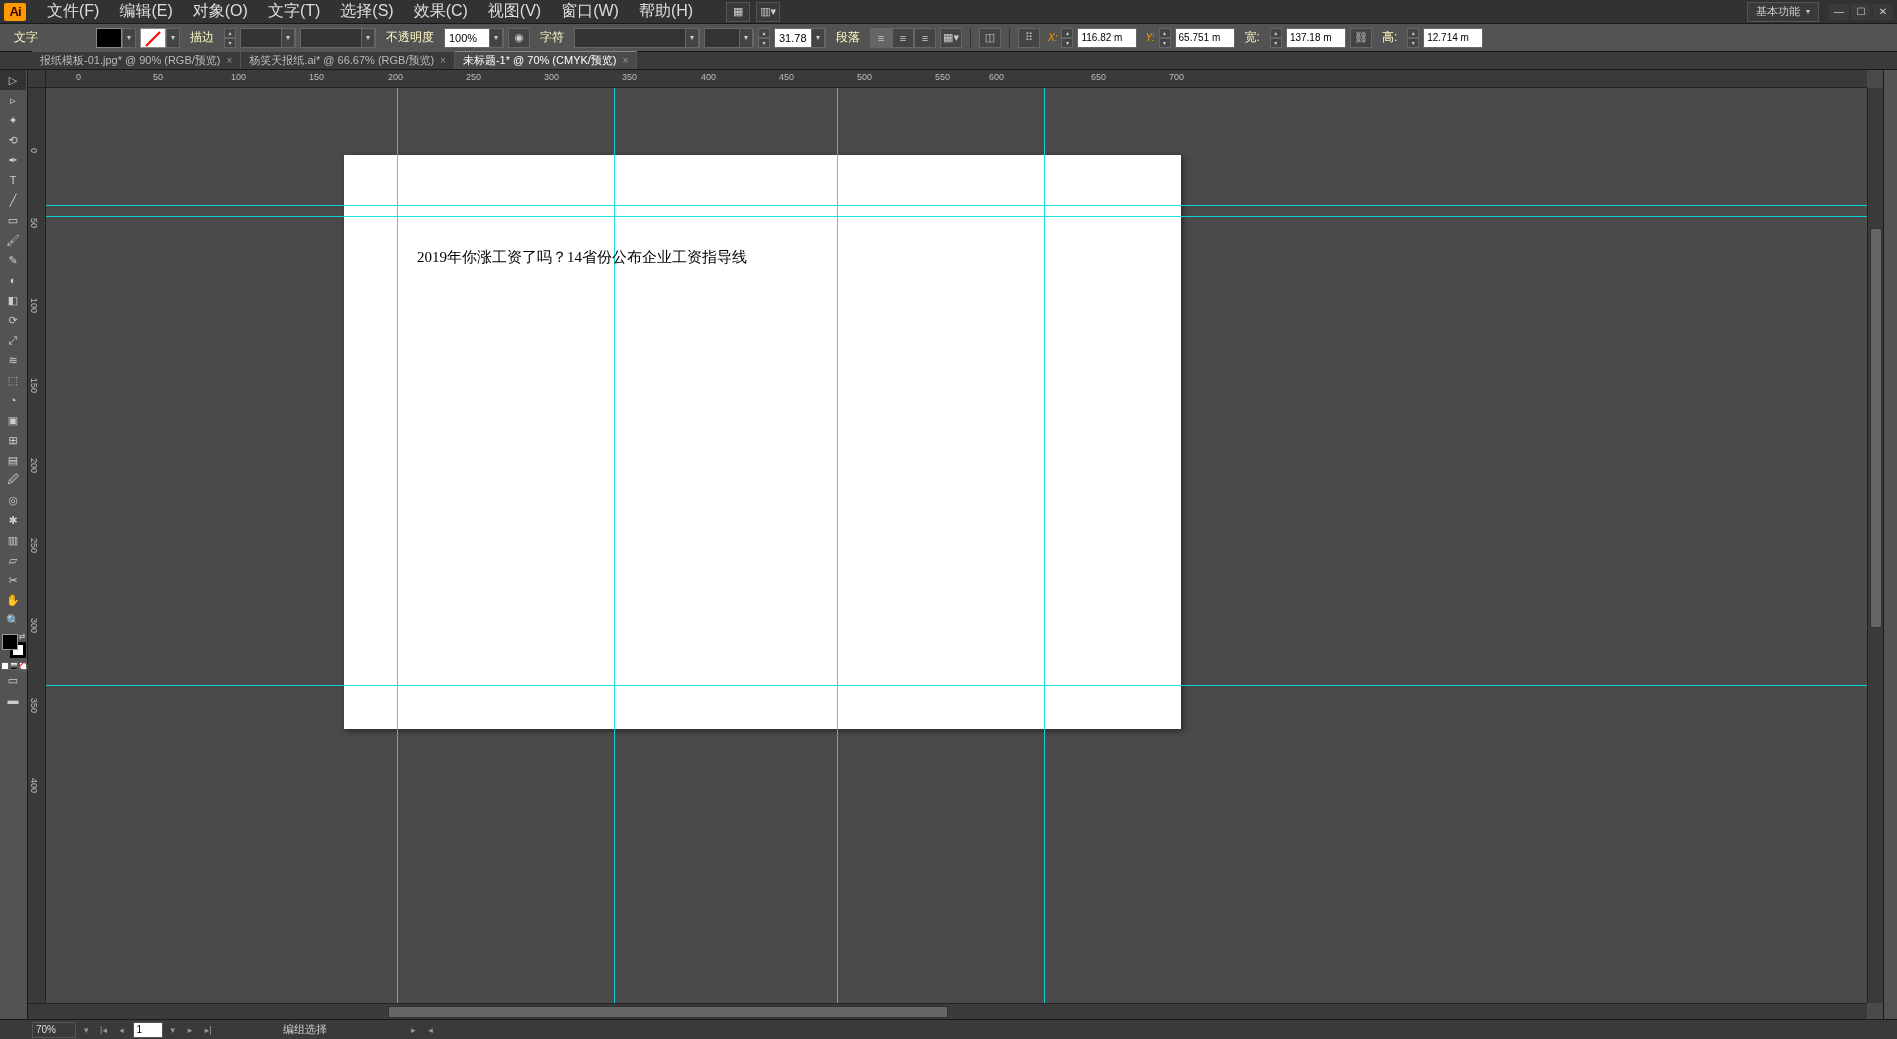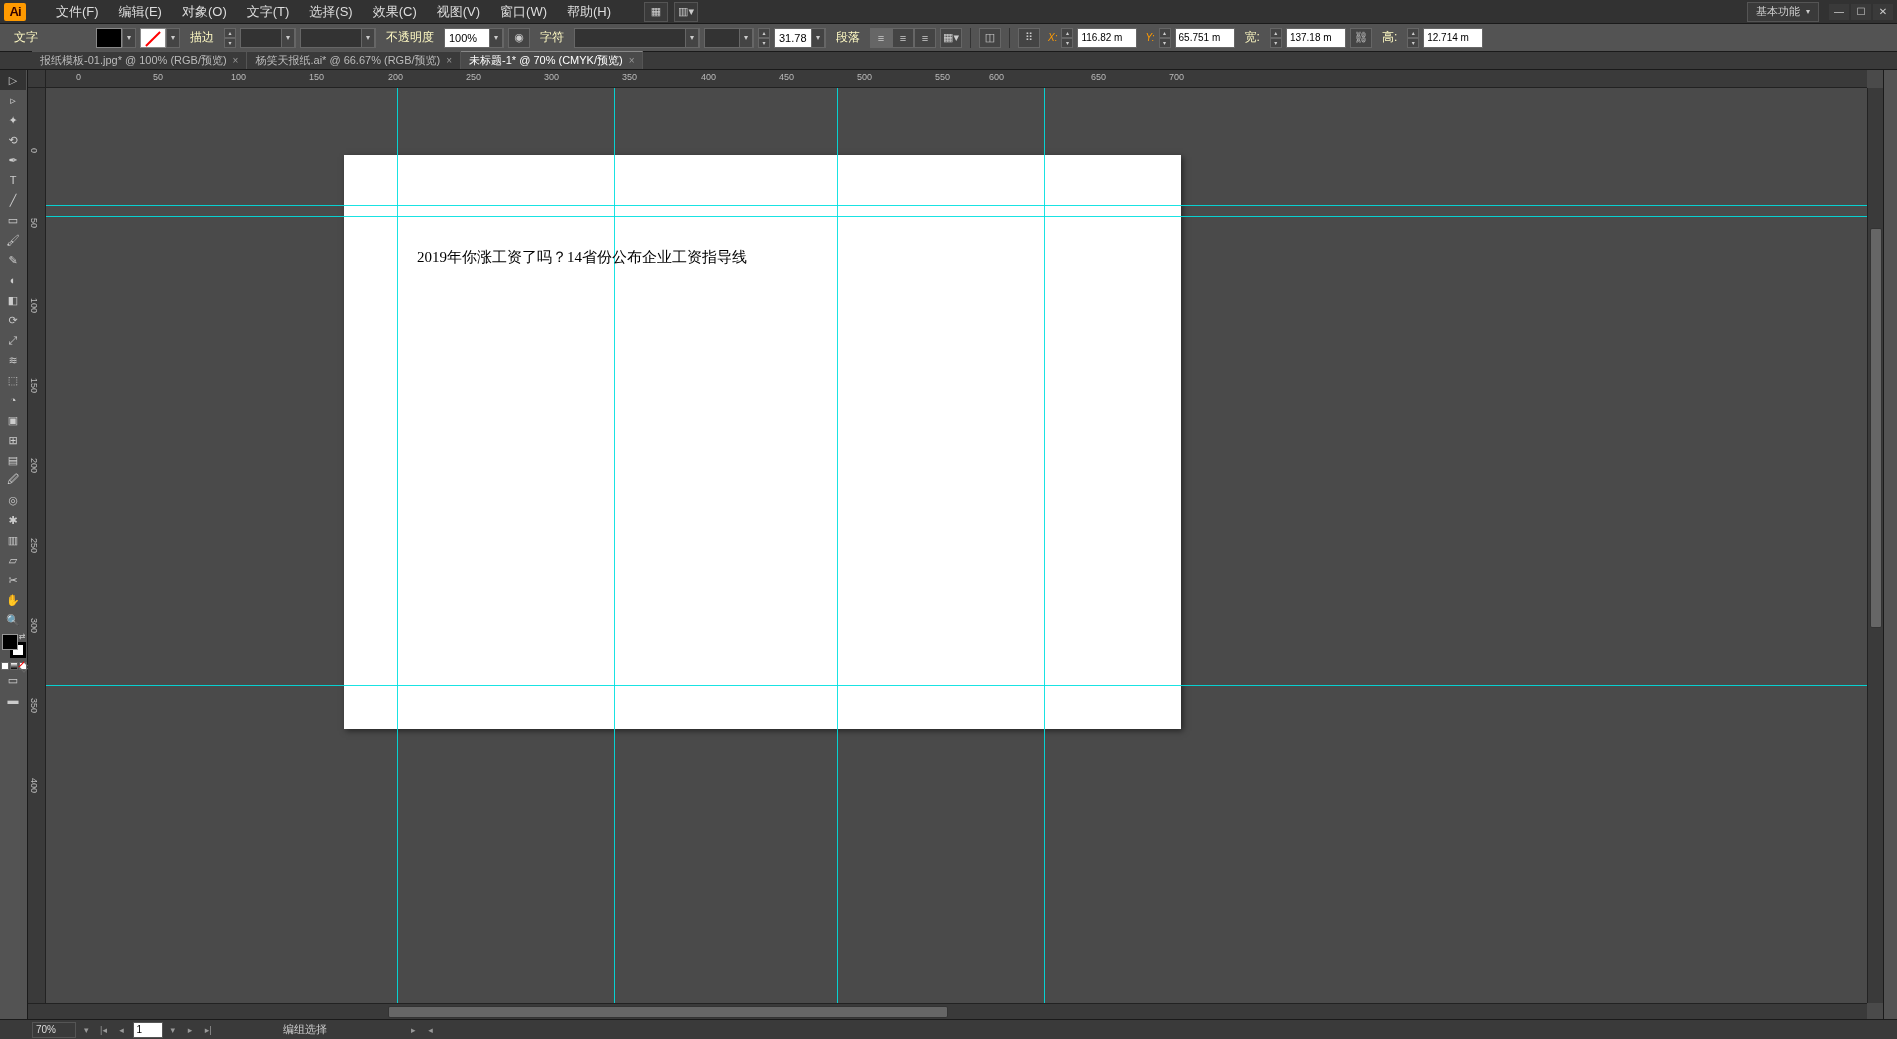--- a/index.html
+++ b/index.html
@@ -1,21 +1,21 @@
 <!DOCTYPE html>
 <html><head>
 <meta charset="utf-8">
 <style>
 * { margin: 0; padding: 0; box-sizing: border-box; font-family: "Microsoft YaHei", sans-serif; }
 body { background: #4a4a4a; width: 1897px; height: 1039px; overflow: hidden; position: relative; color: #ccc; font-size: 11px; user-select: none; }
 
 
 .menubar { height: 24px; background: #323232; display: flex; align-items: center; padding: 0 4px; border-bottom: 1px solid #1a1a1a; }
-.app-logo { width: 22px; height: 18px; background: #ff9a00; color: #330000; font-weight: bold; display: flex; align-items: center; justify-content: center; font-size: 13px; border-radius: 2px; margin-right: 20px; letter-spacing: -1px; }
-.menu-item { padding: 0 10px; height: 22px; display: flex; align-items: center; font-size: 13px; color: #ddd; cursor: pointer; }
+.app-logo { width: 22px; height: 18px; background: #ff9a00; color: #330000; font-weight: bold; display: flex; align-items: center; justify-content: center; font-size: 13px; border-radius: 2px; margin-right: 11px; letter-spacing: -1px; }
+.menu-item { padding: 0 10px; height: 22px; display: flex; align-items: center; font-size: 16px; color: #ddd; cursor: pointer; }
 .menu-spacer { flex: 1; }
 .menu-btn-sq { width: 24px; height: 20px; border: 1px solid #555; margin: 0 3px; display: flex; align-items: center; justify-content: center; cursor: pointer; background: #3a3a3a; }
 .workspace-dd { height: 20px; padding: 0 8px; display: flex; align-items: center; border: 1px solid #555; background: #3a3a3a; margin-right: 8px; }
 .win-ctrl { width: 20px; height: 16px; background: #3a3a3a; margin-left: 2px; display: flex; align-items: center; justify-content: center; cursor: pointer; font-size: 10px; }
 
 
 .ctrlbar { height: 28px; background: #535353; display: flex; align-items: center; padding: 0 8px; border-bottom: 1px solid #1a1a1a; gap: 4px; }
 .ctrl-label { font-size: 12px; color: #fef9c3; padding: 0 6px; white-space: nowrap; }
 .ctrl-label.orange { color: #fef9c3; }
 .swatch-box { width: 26px; height: 20px; border: 1px solid #888; position: relative; background: #000; }
@@ -186,21 +186,21 @@
   <span class="ctrl-label orange">高:</span>
   <div class="stepper">
       <div>▴</div>
       <div>▾</div>
     </div>
   <input class="num-input" value="12.714 m" style="">
 </div>
 
 <div class="tabbar">
   <div class="doc-tab">
-      <span>报纸模板-01.jpg* @ 100% (RGB/预览)</span>
+      <span>报纸模板-01.jpg* @ 90% (RGB/预览)</span>
       <span class="tab-x">×</span>
     </div>
   <div class="doc-tab">
       <span>杨笑天报纸.ai* @ 66.67% (RGB/预览)</span>
       <span class="tab-x">×</span>
     </div>
   <div class="doc-tab active">
       <span>未标题-1* @ 70% (CMYK/预览)</span>
       <span class="tab-x">×</span>
     </div>

